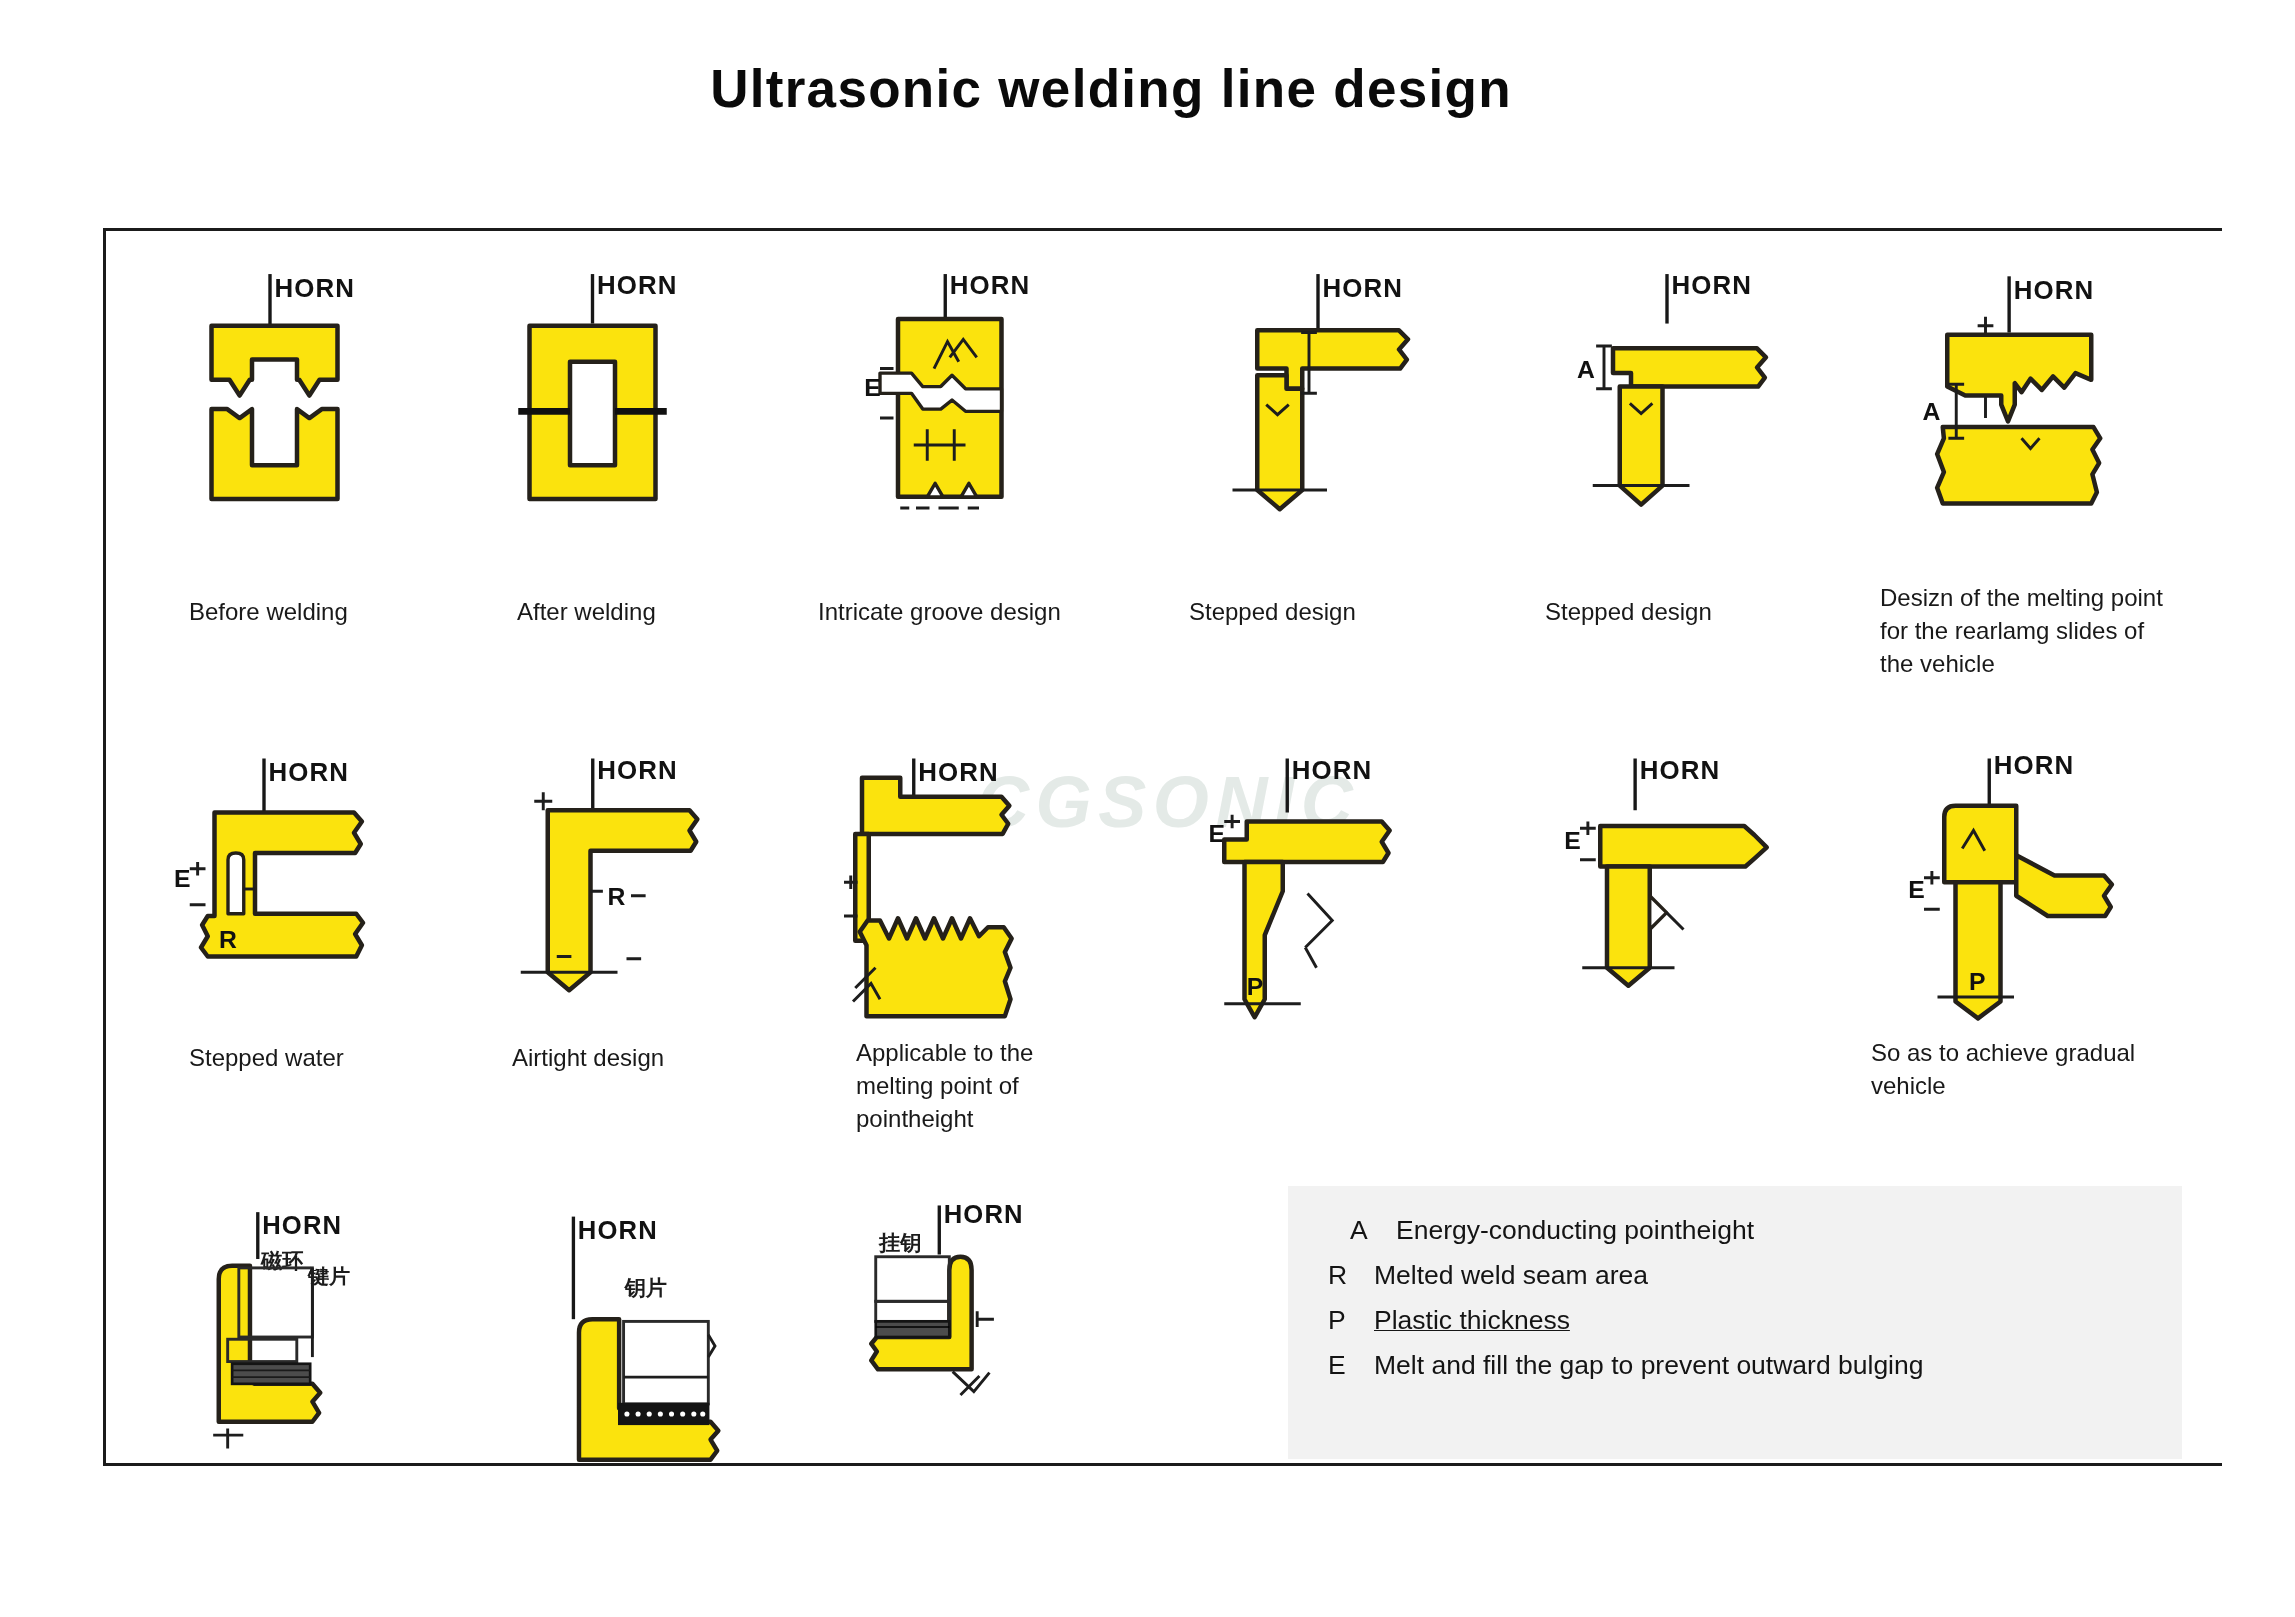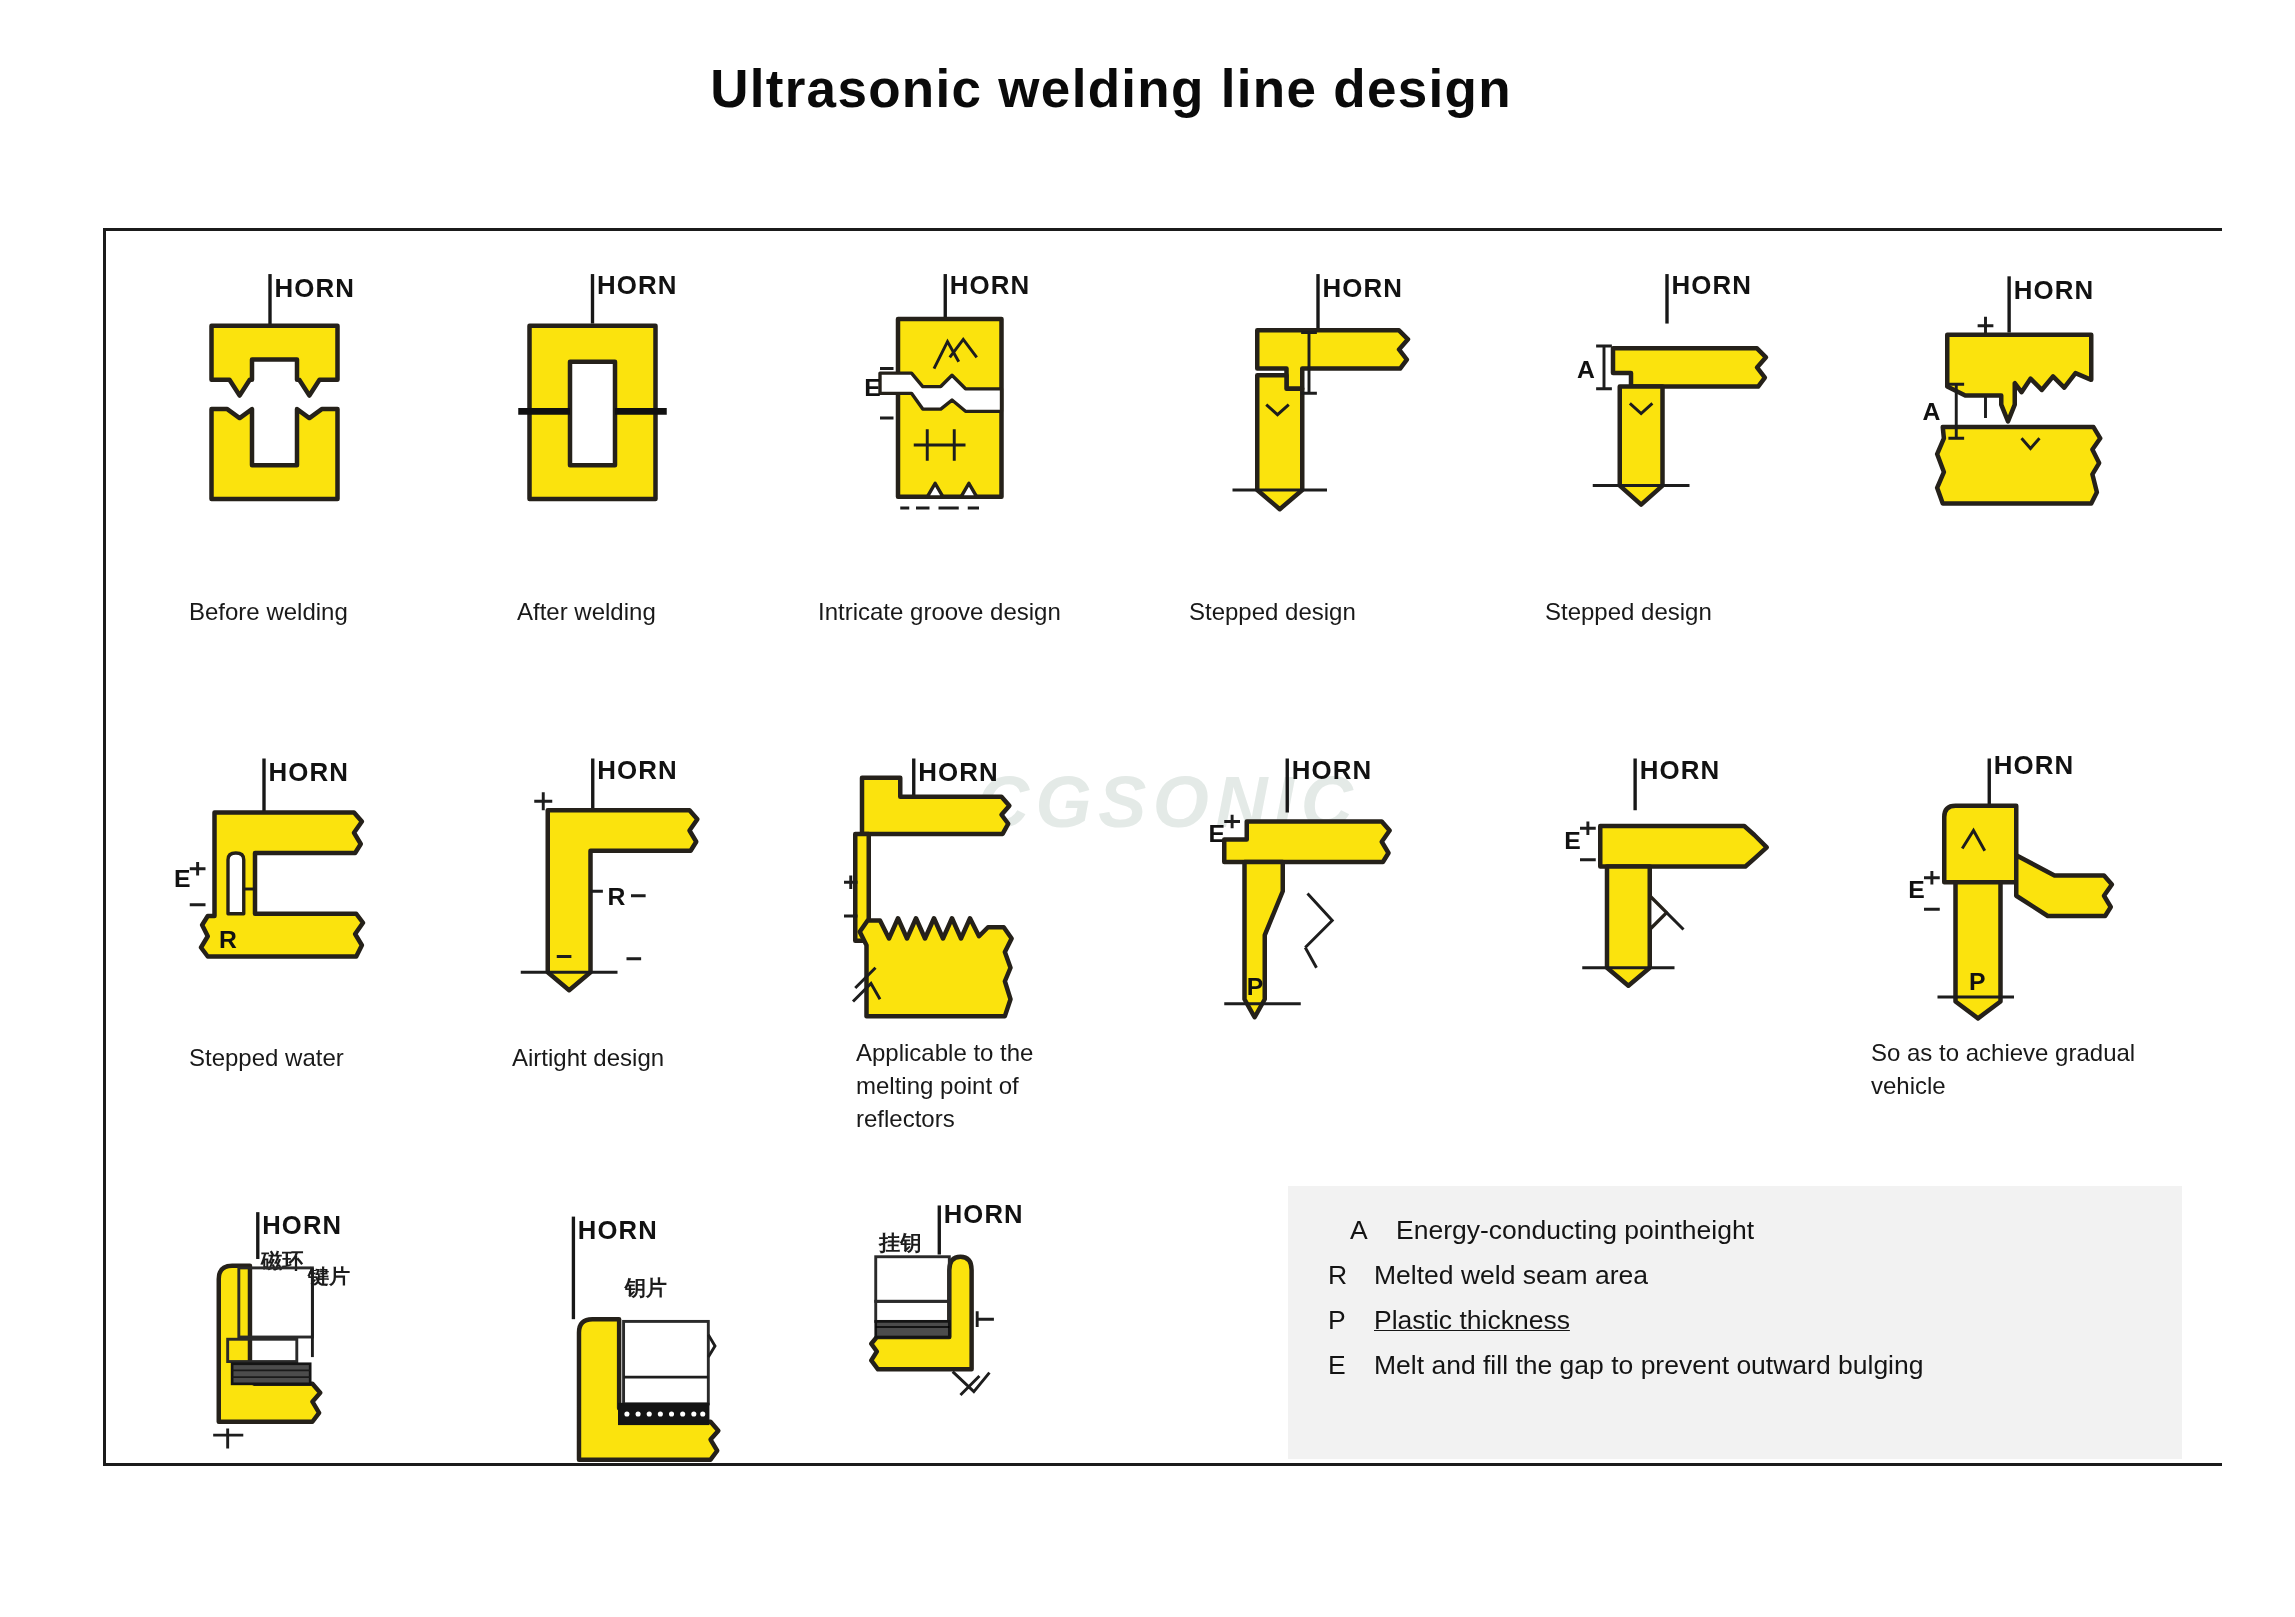--- a/index.html
+++ b/index.html
@@ -110,20 +110,21 @@
         <path class="ln" d="M58,104 V152 M51,104 H65 M51,152 H65"></path>
         <text class="ann" x="28" y="136">A</text>
       </svg>
     </div>
 
     <div class="caption" style="left:83px;top:364px;">Before welding</div>
     <div class="caption" style="left:411px;top:364px;">After welding</div>
     <div class="caption" style="left:712px;top:364px;">Intricate groove design</div>
     <div class="caption" style="left:1083px;top:364px;">Stepped design</div>
     <div class="caption" style="left:1439px;top:364px;">Stepped design</div>
+    <div class="caption" style="left:1774px;top:350px;width:298px;">Desizn of the melting point for the rearlamg slides of the vehicle</div>
 
     <div class="diagram" style="left:50px;top:513px;width:225px;height:281px;">
       <svg viewBox="0 0 200 240">
         <line class="hl" x1="96" y1="8" x2="96" y2="56"></line>
         <text class="horn" x="100" y="28">HORN</text>
         <path class="y" d="M52,56 H176 L183,64 L176,74 L182,84 L177,92 H88 V146 H178 L184,154 L177,164 L183,174 L178,184 H46 L40,176 L46,166 L41,156 L46,148 H52 Z"></path>
         <path class="w" d="M64,98 Q64,92 71,92 Q78,92 78,98 V146 H64 Z"></path>
         <path class="ln" d="M78,124 H88"></path>
         <path class="ln" d="M30,106 H44 M30,138 H44 M37,100 V112"></path>
         <text class="ann" x="16" y="122">E</text>
@@ -194,21 +195,21 @@
         <path class="ln" d="M24,114 H38 M24,142 H38 M31,108 V120"></path>
         <text class="ann" x="10" y="132">E</text>
         <path class="y" d="M52,118 H92 V224 L72,239 L52,224 Z"></path>
         <text class="ann" x="64" y="214">P</text>
         <path class="ln" d="M36,220 H104"></path>
       </svg>
     </div>
 
     <div class="caption" style="left:83px;top:810px;">Stepped water</div>
     <div class="caption" style="left:406px;top:810px;">Airtight design</div>
-    <div class="caption" style="left:750px;top:805px;width:232px;">Applicable to the melting point of reflectors</div>
+    <div class="caption" style="left:750px;top:805px;width:232px;">Applicable to the melting point of pointheight</div>
     <div class="caption" style="left:1765px;top:805px;width:305px;">So as to achieve gradual vehicle</div>
 
     <div class="diagram" style="left:56px;top:970px;width:225px;height:262px;">
       <svg viewBox="0 0 200 235">
         <line class="hl" x1="85" y1="10" x2="85" y2="52"></line>
         <text class="horn" x="89" y="30">HORN</text>
         <text class="cn" x="88" y="60">磁环</text>
         <text class="cn" x="130" y="74">键片</text>
         <path class="y" d="M50,70 Q50,58 62,58 H78 V150 H82 V164 H134 L141,172 L134,180 L140,190 L134,198 H50 Z"></path>
         <rect class="or" x="68" y="60" width="66" height="62"></rect>

